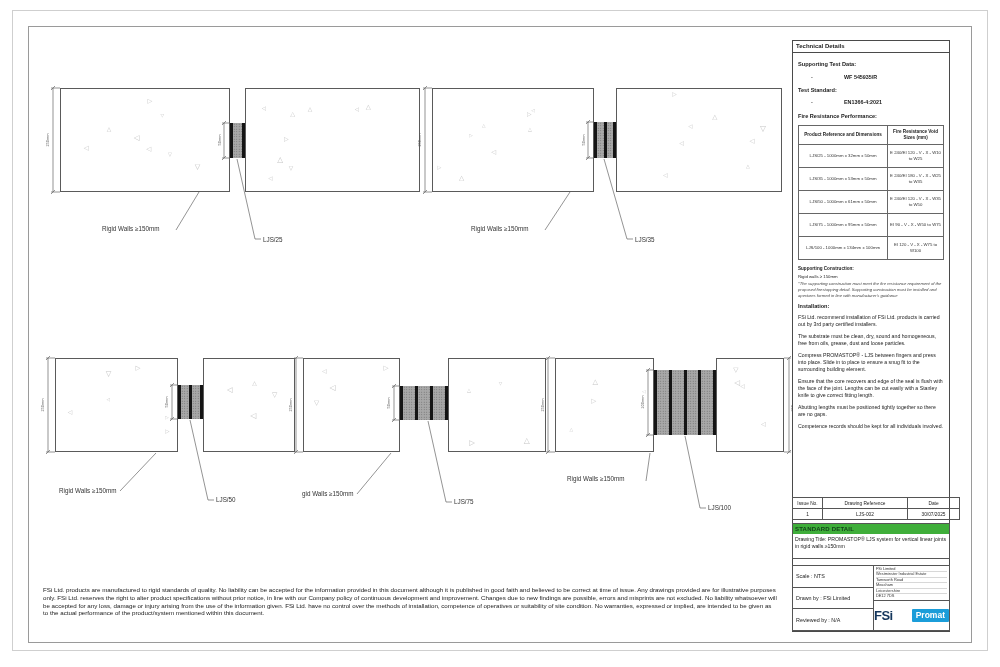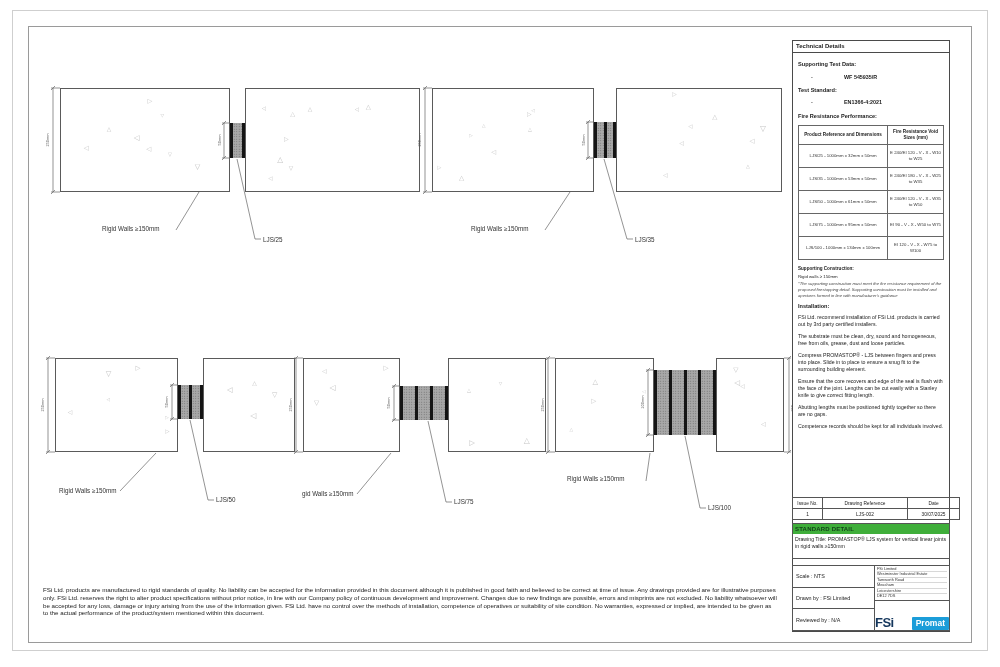--- a/index.html
+++ b/index.html
@@ -54,23 +54,23 @@
   .scale-block{position:absolute;left:-1px;top:524px;width:158px;height:66px;border:1px solid #555;
       box-sizing:border-box;display:flex;}
   .scale-left{width:96px;display:flex;flex-direction:column;border-right:1px solid #555;}
   .scale-left .row{flex:1;display:flex;align-items:center;padding-left:3px;font-size:5.4px;
       border-bottom:1px solid #555;box-sizing:border-box;}
   .scale-left .row:last-child{border-bottom:none;}
   .scale-right{flex:1;display:flex;flex-direction:column;}
   .address{border-bottom:1px solid #555;padding:1px 2px;}
   .address div{font-size:3.9px;line-height:1.15;color:#333;border-bottom:1px solid #d8d8d8;}
   .address div:last-child{border-bottom:none;}
-  .logo-cell{flex:1;display:flex;align-items:flex-end;justify-content:center;gap:18px;}
+  .logo-cell{flex:1;display:flex;align-items:center;justify-content:center;gap:12px;}
   .logo-fsi{font-weight:800;font-size:13px;letter-spacing:-0.5px;position:relative;}
-  .logo-promat{color:#fff;font-weight:bold;font-size:8.5px;padding:1.5px 4px 2px;border-radius:1px;}
+  .logo-promat{color:#fff;font-weight:bold;font-size:8.5px;padding:1.5px 4px 2px;border-radius:1px;margin-left:7px;}
 
   .disclaimer{position:absolute;left:43px;top:586px;width:735px;font-size:6.2px;
       line-height:7.8px;color:#1a1a1a;}
 </style>
 </head>
 <body>
 
 <div class="page">
   <div class="outer-frame"></div>
   <div class="inner-frame"></div>

